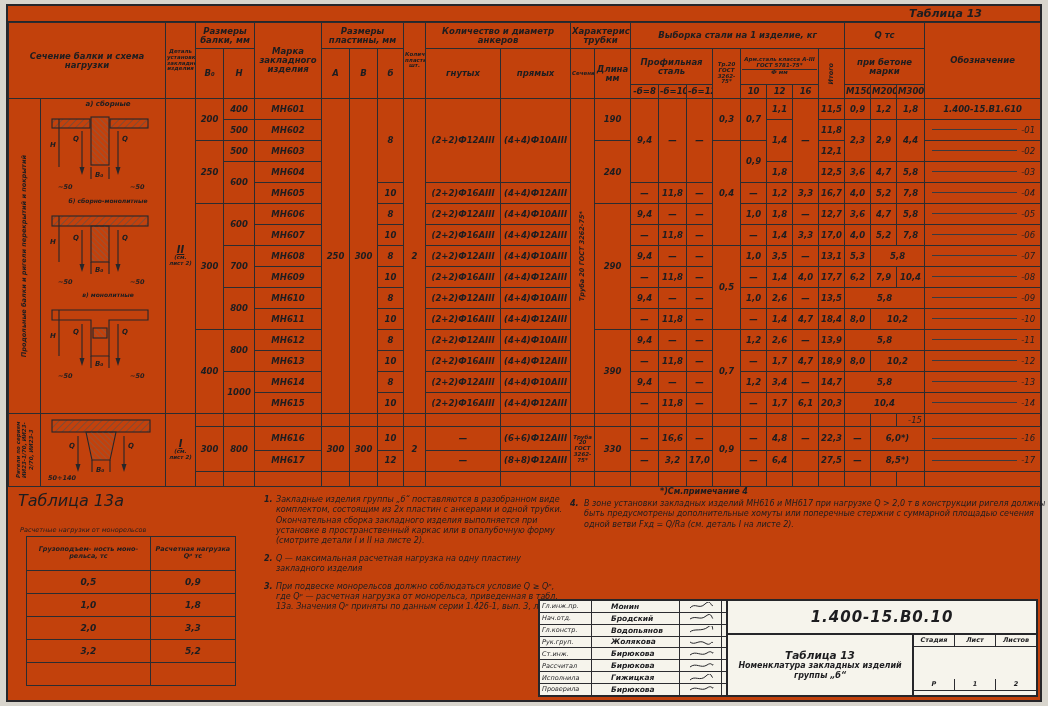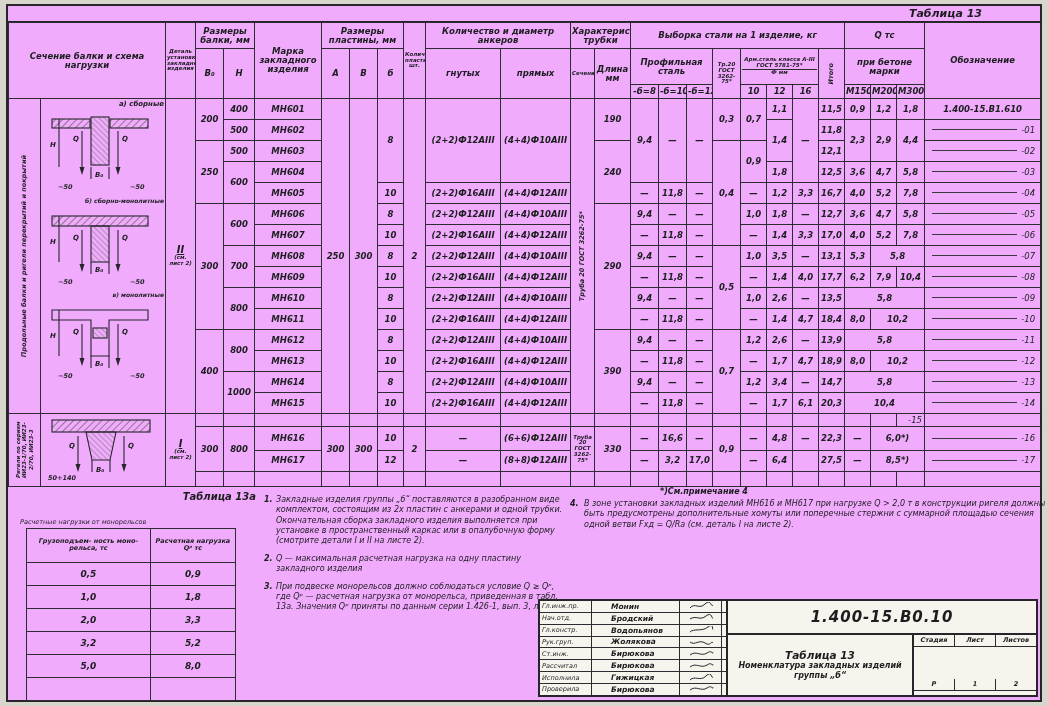--- a/index.html
+++ b/index.html
@@ -1,38 +1,38 @@
 <!DOCTYPE html>
 <html><head>
 <meta charset="utf-8">
 <style>
   *{box-sizing:border-box;margin:0;padding:0;}
   html,body{width:1048px;height:706px;}
   body{background:#d8d5cd;font-family:"DejaVu Sans",sans-serif;font-style:italic;color:#1d1d20;overflow:hidden;position:relative;}
   .page{position:absolute;inset:0;}
-  .sheet{position:absolute;left:6px;top:4px;right:6px;bottom:4px;background:#f0abfc;border:2px solid #26262a;}
+  .sheet{position:absolute;left:6px;top:4px;right:6px;bottom:4px;background:#c2410c;border:2px solid #26262a;}
   .topstrip{height:16px;border-bottom:1.5px solid #26262a;display:flex;justify-content:flex-end;align-items:center;padding-right:58px;font-size:11px;font-weight:700;}
   table.main{border-collapse:collapse;width:100%;table-layout:fixed;}
   table.main td{border:1px solid #2c2c30;text-align:center;vertical-align:middle;font-size:8.5px;font-weight:600;padding:0 1px;overflow:hidden;line-height:1.05;}
   table.main td.hd{font-weight:700;}
   .f5{font-size:5.5px;} .f6{font-size:6.5px;} .f7{font-size:7.5px;} .f9{font-size:9.5px;}
   .vt{writing-mode:vertical-rl;transform:rotate(180deg);white-space:nowrap;margin:0 auto;display:block;}
   .vtw{writing-mode:vertical-rl;transform:rotate(180deg);margin:0 auto;display:block;line-height:1.15;}
   .ob{display:flex;align-items:center;padding:0 4px;}
   .ob .ln{flex:1;border-top:1px solid #3a3a3e;margin:0 4px 0 2px;height:0;}
   .ob span{font-size:8.5px;font-weight:400;}
   .detnum{font-size:10px;font-weight:700;text-decoration:underline;}
   .detnote{font-size:5.5px;}
-  .dlbl{font-size:7px;font-weight:700;text-align:right;padding:2px 0 0 10px;}
+  .dlbl{font-size:7px;font-weight:700;text-align:center;padding:2px 0 0 10px;}
   .diagwrap{padding:1px 0;}
   svg text{font-family:"DejaVu Sans",sans-serif;font-style:italic;fill:#1d1d20;}
   .bottom{position:relative;height:212px;}
   
   .t13a{position:absolute;left:10px;top:4px;width:238px;}
-  .t13a .tt{font-size:10px;font-weight:700;text-align:right;}
+  .t13a .tt{font-size:16px;font-weight:400;text-align:left;}
   .t13a .st{font-size:6.5px;margin:16px 0 2px 2px;}
   .t13a table{border-collapse:collapse;width:210px;margin-left:8px;}
   .t13a td{border:1.5px solid #2c2c30;text-align:center;font-size:9px;font-weight:600;height:23px;}
   .t13a td.h{font-size:6.5px;font-weight:700;height:34px;line-height:1.15;}
   
   .notes{position:absolute;left:256px;top:8px;width:300px;font-size:8px;line-height:1.3;}
   .note{display:flex;margin-bottom:7px;}
   .note .n{width:12px;flex:none;font-weight:700;}
   .note .t{flex:1;}
   .fnref{position:absolute;left:652px;top:0;font-size:8px;font-weight:700;text-align:center;}
@@ -728,24 +728,20 @@
               </tr>
         <tr>
                 <td>2,0</td>
                 <td>3,3</td>
               </tr>
         <tr>
                 <td>3,2</td>
                 <td>5,2</td>
               </tr>
         <tr>
-                <td>5,0</td>
-                <td>8,0</td>
-              </tr>
-        <tr>
                 <td></td>
                 <td></td>
               </tr>
       </tbody>
           </table>
     </div>
 
     <div class="notes">
       <div class="note">
             <span class="n">1.</span>

